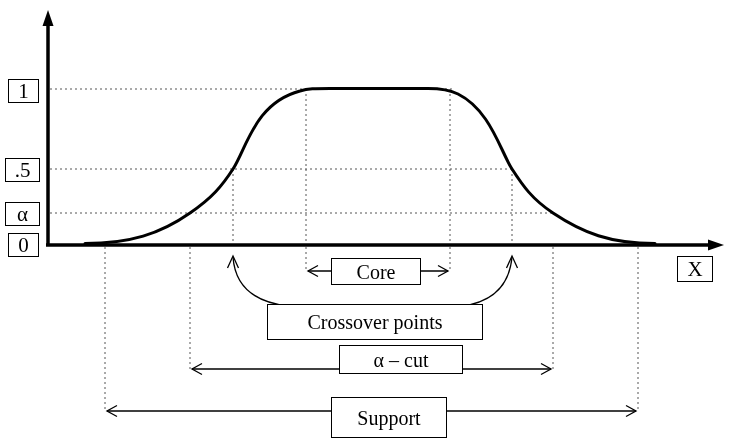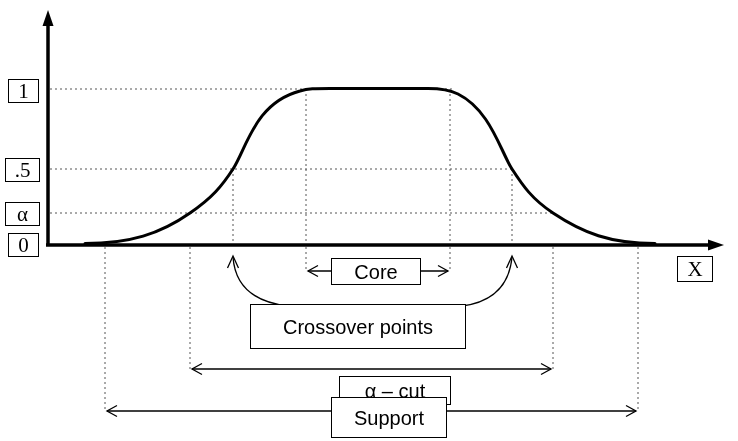--- a/index.html
+++ b/index.html
@@ -20,20 +20,21 @@
     border: 1px solid #000000;
     background: #ffffff;
     display: flex;
     align-items: center;
     justify-content: center;
     font-size: 20px;
     line-height: 1;
     color: #000000;
     z-index: 2;
     white-space: nowrap;
+    font-family: Liberation Serif, serif;
   }
   .serif {
     font-family: "Liberation Serif", serif;
     font-size: 21px;
   }
 </style>
 </head>
 <body>
 
 <div class="figure">
@@ -103,17 +104,17 @@
     </g>
   </svg>
 
   <div class="tick-box serif" style="left:8px; top:79px;  width:31px; height:24px;">1</div>
   <div class="tick-box serif" style="left:5px; top:158px; width:35px; height:24px;">.5</div>
   <div class="tick-box serif" style="left:5px; top:202px; width:35px; height:24px;">α</div>
   <div class="tick-box serif" style="left:8px; top:233px; width:31px; height:24px;">0</div>
   <div class="tick-box serif" style="left:677px; top:256px; width:36px; height:26px;">X</div>
 
   <div class="anno-box" style="left:331px; top:258px; width:90px;  height:27px;">Core</div>
-  <div class="anno-box" style="left:250px; top:304px; width:216px; height:45px;">Crossover points</div>
-  <div class="anno-box" style="left:339px; top:376px; width:112px; height:29px;">α – cut</div>
+  <div class="anno-box" style="left:267px; top:304px; width:216px; height:36px;">Crossover points</div>
+  <div class="anno-box" style="left:339px; top:345px; width:124px; height:29px;">α – cut</div>
   <div class="anno-box" style="left:331px; top:397px; width:116px; height:41px;">Support</div>
 
 </div>
 
 </body></html>

